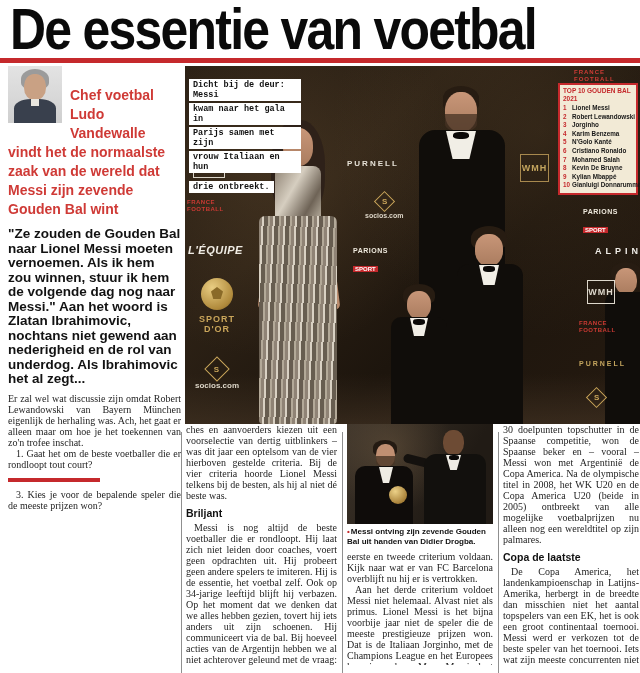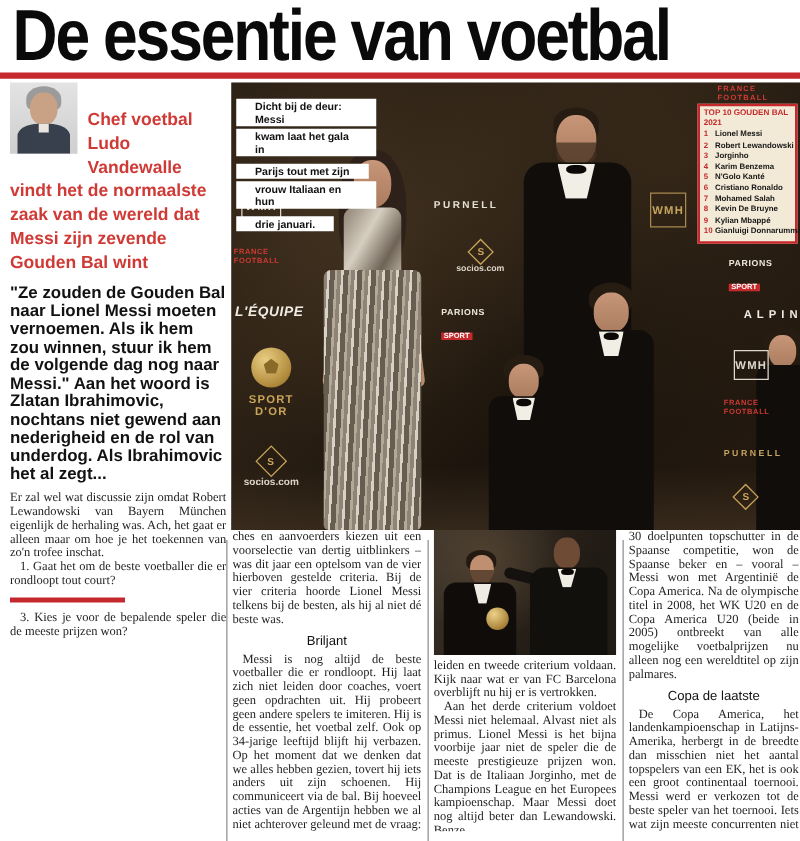--- a/index.html
+++ b/index.html
@@ -21,22 +21,22 @@
   .a-collar { position:absolute; left:23px; top:33px; width:8px; height:7px; background:#e9e6df; }
   .standfirst { padding-top:22px; font-family:"Liberation Sans", sans-serif; font-weight:700;
     font-size:14px; line-height:19px; color:#cf3a36; }
   .lead { clear:both; margin:8px 0 6px; font-family:"Liberation Sans", sans-serif; font-weight:700;
     font-size:13.5px; line-height:14.5px; color:#121212; }
   .body-text { font-size:10px; line-height:11px; text-align:justify; color:#1e1e1e; }
   .body-text.indent { text-indent:8px; }
   .red-divider { width:92px; height:4px; background:#c5292c; margin:8px 0 7px; }
   .pullquote { font-family:"Liberation Sans", sans-serif; font-weight:700; font-size:15px;
     line-height:20px; color:#141414; margin:0 0 8px; }
-  .subhead { font-family:"Liberation Sans", sans-serif; font-weight:400; font-size:10.5px;
-    color:#111; margin:6px 0 3px;text-align:center; }
+  .subhead { font-family:"Liberation Sans", sans-serif; font-weight:700; font-size:10.5px;
+    color:#111; margin:6px 0 3px; }
 
   
   .photo-main { position:absolute; left:185px; top:66px; width:455px; height:358px; overflow:hidden;
     background:
       radial-gradient(circle at 18% 28%, rgba(125,95,60,0.28), transparent 42%),
       radial-gradient(circle at 78% 18%, rgba(115,88,55,0.22), transparent 45%),
       linear-gradient(0deg, rgba(80,62,44,0.45), transparent 14%),
       linear-gradient(135deg, #241b12 0%, #2c2115 32%, #1d150d 62%, #251a10 100%); }
   .ph-logo { position:absolute; z-index:2; font-family:"Liberation Sans", sans-serif; }
   .wmh-box { border:1px solid #ded8cc; color:#ded8cc; font-weight:700; font-size:9px;
@@ -56,22 +56,22 @@
   .socios .dom { font-size:7px; font-weight:700; color:#ddd6c8; }
   .ballon-ball { position:absolute; z-index:2; width:32px; height:32px; border-radius:50%;
     background:radial-gradient(circle at 35% 30%, #e9cd82, #b08a3c 70%, #7c5d22); }
   .ballon-ball:after { content:""; position:absolute; left:10px; top:9px; width:12px; height:12px;
     background:#8a6a28; clip-path:polygon(50% 0,100% 38%,81% 100%,19% 100%,0 38%); }
   .ballon-txt { text-align:center; font-weight:800; font-size:9px; line-height:10px; letter-spacing:1px; color:#c9a55a; }
 
   
   .cap-strips { position:absolute; left:4px; top:13px; z-index:3; width:112px; }
   .cap-strips .strip { display:inline-block; background:#ffffff; color:#111;
-    font-family:Liberation Sans, sans-serif; font-weight:700; font-size:8.5px; line-height:10px;
-    padding:1px 15px; margin-bottom:2px; }
+    font-family:Liberation Mono, monospace; font-weight:700; font-size:8.5px; line-height:10px;
+    padding:1px 4px; margin-bottom:2px; }
 
   
   .fig { position:absolute; z-index:1; }
   .hair { position:absolute; background:#271c12; }
   .face { position:absolute; background:linear-gradient(180deg,#c89678,#aa7c5f); border-radius:46%; }
   .beard { position:absolute; background:rgba(70,50,35,0.75); border-radius:0 0 46% 46%; }
   .suit { position:absolute; background:#100d0a; }
   .shirt { position:absolute; background:#f1eee6; clip-path:polygon(0 0,100% 0,78% 100%,22% 100%); }
   .bow { position:absolute; background:#0b0908; border-radius:40%; }
   .dress-top { position:absolute; background:linear-gradient(120deg,#8d8172,#d6cec0 40%,#6e6356 75%,#b8af9f); border-radius:8px 8px 0 0; }
@@ -178,24 +178,24 @@
     </div>
 
     <div class="fig" style="left:420px; top:196px; width:40px; height:162px;">
       <div class="hair" style="left:6px; top:0; width:30px; height:20px; border-radius:50% 50% 35% 35%;"></div>
       <div class="face" style="left:10px; top:6px; width:22px; height:26px;"></div>
       <div class="suit" style="left:0; top:30px; width:40px; height:132px; border-radius:10px 0 0 0;"></div>
     </div>
 
     <div class="cap-strips">
       <span class="strip">Dicht bij de deur: Messi</span><br>
-      <span class="strip">kwam laat het gala in</span><br>
-      <span class="strip">Parijs tout met zijn</span><br>
+      <span class="strip">kwam naar het gala in</span><br>
+      <span class="strip">Parijs samen met zijn</span><br>
       <span class="strip">vrouw Italiaan en hun</span><br>
-      <span class="strip">drie januari.</span>
+      <span class="strip">drie ontbreekt.</span>
     </div>
 
     <div class="ph-logo wmh-box" style="left:8px; top:86px; width:30px; height:24px;">
       <span>WMH</span>
       </div>
     <div class="ph-logo txt-white" style="left:162px; top:93px; font-size:8px; letter-spacing:2px;">PURNELL</div>
     <div class="ph-logo txt-red" style="left:2px; top:133px;">
       <span>FRANCE</span><br>
       <span>FOOTBALL</span></div>
     <div class="ph-logo socios" style="left:180px; top:128px;">
@@ -303,21 +303,24 @@
       <div class="p2-messi-face"></div>
       <div class="p2-messi-beard"></div>
       <div class="p2-messi-suit"></div>
       <div class="p2-messi-shirt"></div>
       <div class="p2-ball"></div>
       <div class="p2-drogba-face"></div>
       <div class="p2-drogba-suit"></div>
       <div class="p2-drogba-shirt"></div>
       <div class="p2-drogba-bow"></div>
     </div>
-    <div class="body-text">leiden en tweede criterium voldaan. Kijk naar wat er van FC Barcelona overblijft nu hij er is vertrokken.</div>
+    <div class="caption2">
+      <span class="bullet">•</span><span>Messi ontving zijn zevende Gouden Bal uit handen van Didier Drogba.</span>
+    </div>
+    <div class="body-text">eerste en tweede criterium voldaan. Kijk naar wat er van FC Barcelona overblijft nu hij er is vertrokken.</div>
     <div class="body-text indent">Aan het derde criterium voldoet Messi niet helemaal. Alvast niet als primus. Lionel Messi is het bijna voorbije jaar niet de speler die de meeste prestigieuze prijzen won. Dat is de Italiaan Jorginho, met de Champions League en het Europees kampioenschap. Maar Messi doet nog altijd beter dan Lewandowski. Benze</div>
   </div>
 
   <div class="col colC">
     <div class="body-text">30 doelpunten topschutter in de Spaanse competitie, won de Spaanse beker en – vooral – Messi won met Argentinië de Copa America. Na de olympische titel in 2008, het WK U20 en de Copa America U20 (beide in 2005) ontbreekt van alle mogelijke voetbalprijzen nu alleen nog een wereldtitel op zijn palmares.</div>
     <div class="subhead">Copa de laatste</div>
     <div class="body-text indent">De Copa America, het landenkampioenschap in Latijns-Amerika, herbergt in de breedte dan misschien niet het aantal topspelers van een EK, het is ook een groot continentaal toernooi. Messi werd er verkozen tot de beste speler van het toernooi. Iets wat zijn meeste concurrenten niet lukte, in de verste verte nog niet.</div>
 
   </div>
 

